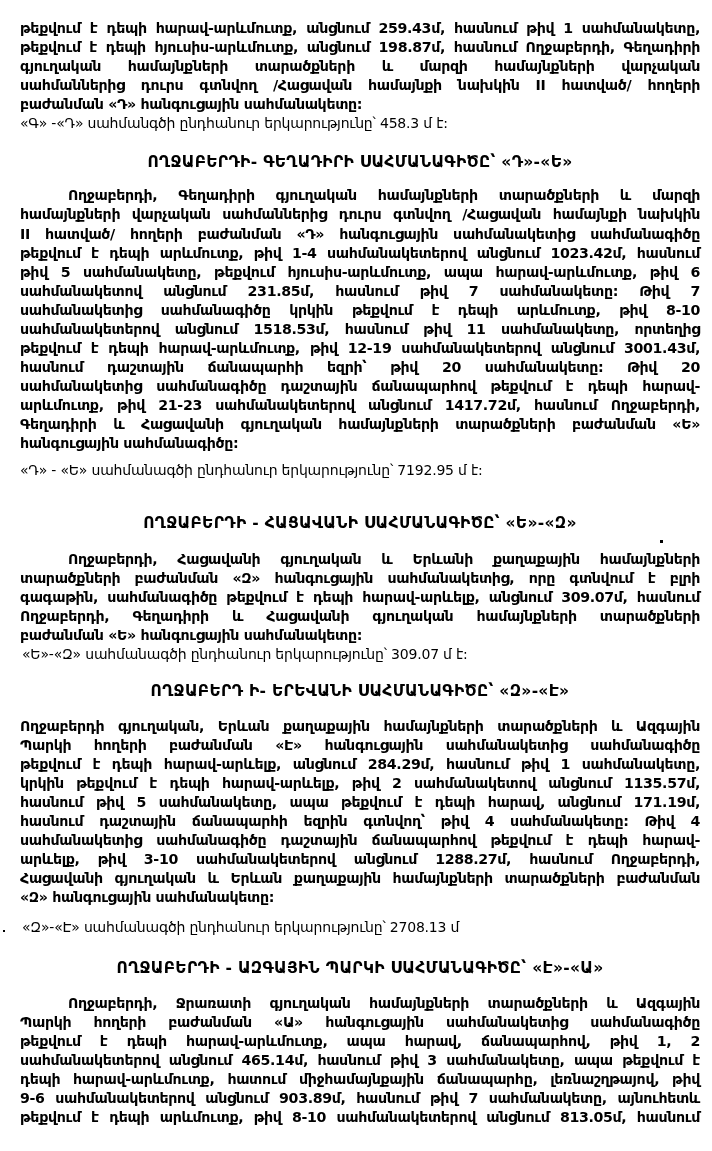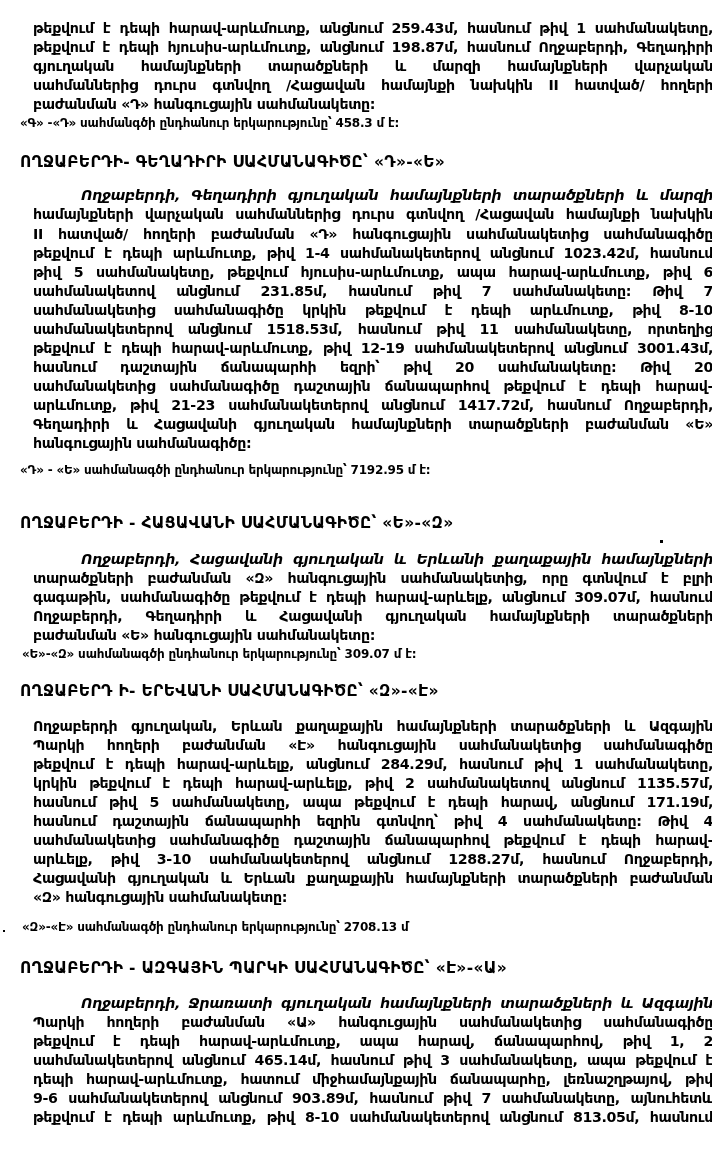--- a/index.html
+++ b/index.html
@@ -6,29 +6,28 @@
     body {
       width: 712px; height: 1151px; overflow: hidden; position: relative;
       color: #000; font-family: "DejaVu Sans", "Liberation Sans", sans-serif;
     }
     .page { position: absolute; left: 20px; top: 0; width: 680px; }
     .line {
       position: absolute; left: 0; width: 680px; white-space: nowrap;
       font-size: 14.2px; line-height: 20px; letter-spacing: -0.35px;
       text-align: justify; text-align-last: justify; font-weight: bold;
       transform-origin: left top;
-      margin-left: 13px;
     }
     .line.last { text-align-last: left; }
-    .line.indent { padding-left: 48px; width: 632px; font-style: italic; }
+    .line.indent { padding-left: 48px; width: 632px; }
     .heading {
-      position: absolute; left: 0; width: 680px; 
+      position: absolute; left: 0; width: 680px; text-align: center;
       font-size: 15.5px; line-height: 22px; letter-spacing: 0.3px; font-weight: bold;
     }
-    .total { position: absolute; left: 0; white-space: nowrap; font-size: 12px; line-height: 20px; font-weight: bold; letter-spacing: -0.2px;}
+    .total { position: absolute; left: 0; white-space: nowrap; font-size: 14px; line-height: 20px; font-weight: normal; letter-spacing: -0.2px;}
     .dot { position: absolute; width: 3px; height: 3px; background: #000; }
   </style>
 </head>
 <body>
 
 <div class="page">
 
   <div>
     <div class="line" style="top:18px">թեքվում է դեպի հարավ-արևմուտք, անցնում 259.43մ, հասնում թիվ 1 սահմանակետը,</div>
     <div class="line" style="top:37px">թեքվում է դեպի հյուսիս-արևմուտք, անցնում 198.87մ, հասնում Ողջաբերդի, Գեղադիրի</div>

